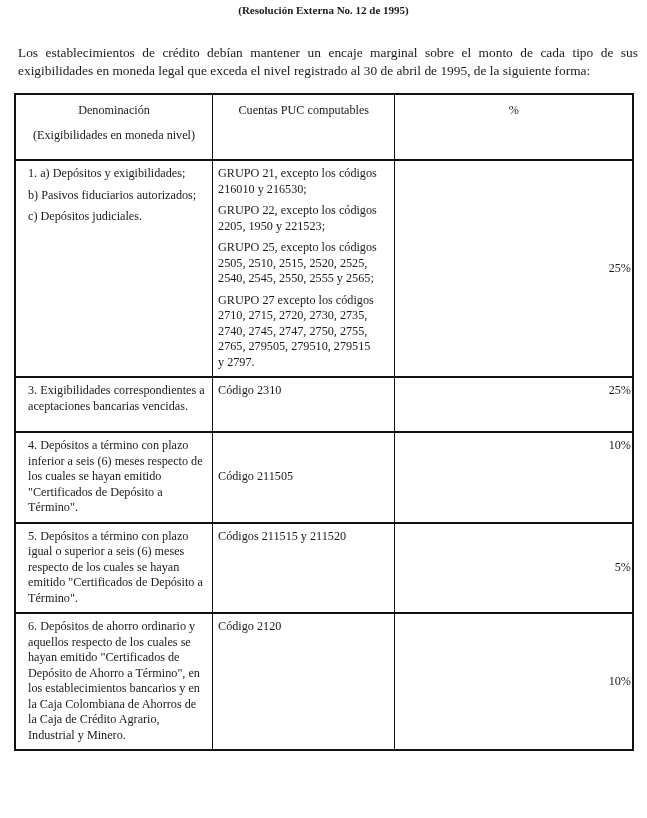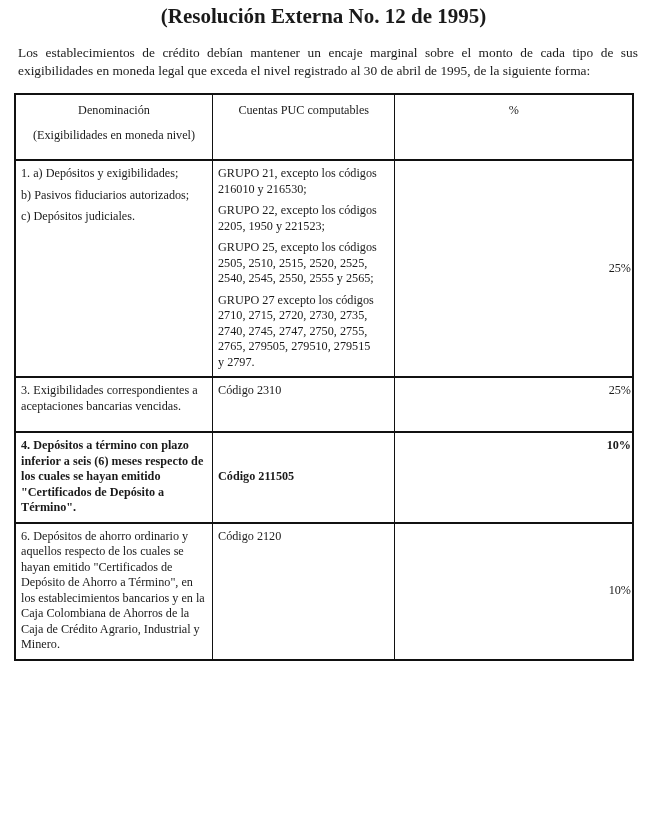--- a/index.html
+++ b/index.html
@@ -3,21 +3,21 @@
 <meta charset="utf-8">
 <style>
   html, body { margin: 0; padding: 0; background: #ffffff; }
   body {
     width: 647px; height: 818px; overflow: hidden; position: relative;
     font-family: "Liberation Serif", "DejaVu Serif", serif;
     color: #1a1a1a;
   }
   .title {
     position: absolute; top: 4px; left: 0; width: 647px;
-    text-align: center; font-weight: bold; font-size: 21px;
+    text-align: center; font-weight: bold; font-size: 11px;
   }
   .intro {
     position: absolute; top: 44px; left: 18px; width: 620px;
     font-size: 13.4px; line-height: 18px; text-align: justify;
   }
   table {
     position: absolute; top: 93px; left: 14px;
     width: 620px; border-collapse: collapse;
     font-size: 12.2px; line-height: 15.5px;
     border-right: 2.5px solid #111; border-bottom: 2.5px solid #111;
@@ -28,21 +28,21 @@
   }
   tr.row td { border-top: 2px solid #111; }
   th {
     font-weight: normal; text-align: center;
     height: 56px; padding: 8px 4px 0 4px;
   }
   th .l2 { display: block; margin-top: 9px; }
   col.c1 { width: 198px; }
   col.c2 { width: 183px; }
   col.c3 { width: 239px; }
-  td.den { padding: 5px 5px 6px 5px; }
+  td.den { padding: 5px 5px 6px 12px; }
   td.cta { padding: 5px 16px 6px 5px; }
   td.pct { text-align: right; vertical-align: middle; }
   td.pct.top { vertical-align: top; padding-top: 5px; }
   td.cta.mid { vertical-align: middle; }
   .para { margin: 0 0 6px 0; }
   .para:last-child { margin-bottom: 0; }
 </style>
 </head>
 <body>
 
@@ -86,30 +86,39 @@
     <tr class="row" style="height:55px;">
       <td class="den">
         <span>3. Exigibilidades correspondientes a aceptaciones bancarias vencidas.</span>
       </td>
       <td class="cta">
         <span>Código 2310</span>
       </td>
       <td class="pct top">25%</td>
     </tr>
 
-    <tr class="row" style="height:65px;font-weight:bold;">
+    <tr class="row" style="height:65px;">
       <td class="den">
         <span>4. Depósitos a término con plazo inferior a seis (6) meses respecto de los cuales se hayan emitido "Certificados de Depósito a Término".</span>
       </td>
       <td class="cta mid">
         <span>Código 211505</span>
       </td>
       <td class="pct top">10%</td>
     </tr>
 
+    <tr class="row" style="height:86px;">
+      <td class="den">
+        <span>5. Depósitos a término con plazo igual o superior a seis (6) meses respecto de los cuales se hayan emitido "Certificados de Depósito a Término".</span>
+      </td>
+      <td class="cta">
+        <span>Códigos 211515 y 211520</span>
+      </td>
+      <td class="pct">5%</td>
+    </tr>
 
     <tr class="row" style="height:117px;">
       <td class="den">
         <span>6. Depósitos de ahorro ordinario y aquellos respecto de los cuales se hayan emitido "Certificados de Depósito de Ahorro a Término", en los establecimientos bancarios y en la Caja Colombiana de Ahorros de la Caja de Crédito Agrario, Industrial y Minero.</span>
       </td>
       <td class="cta">
         <span>Código 2120</span>
       </td>
       <td class="pct">10%</td>
     </tr>

